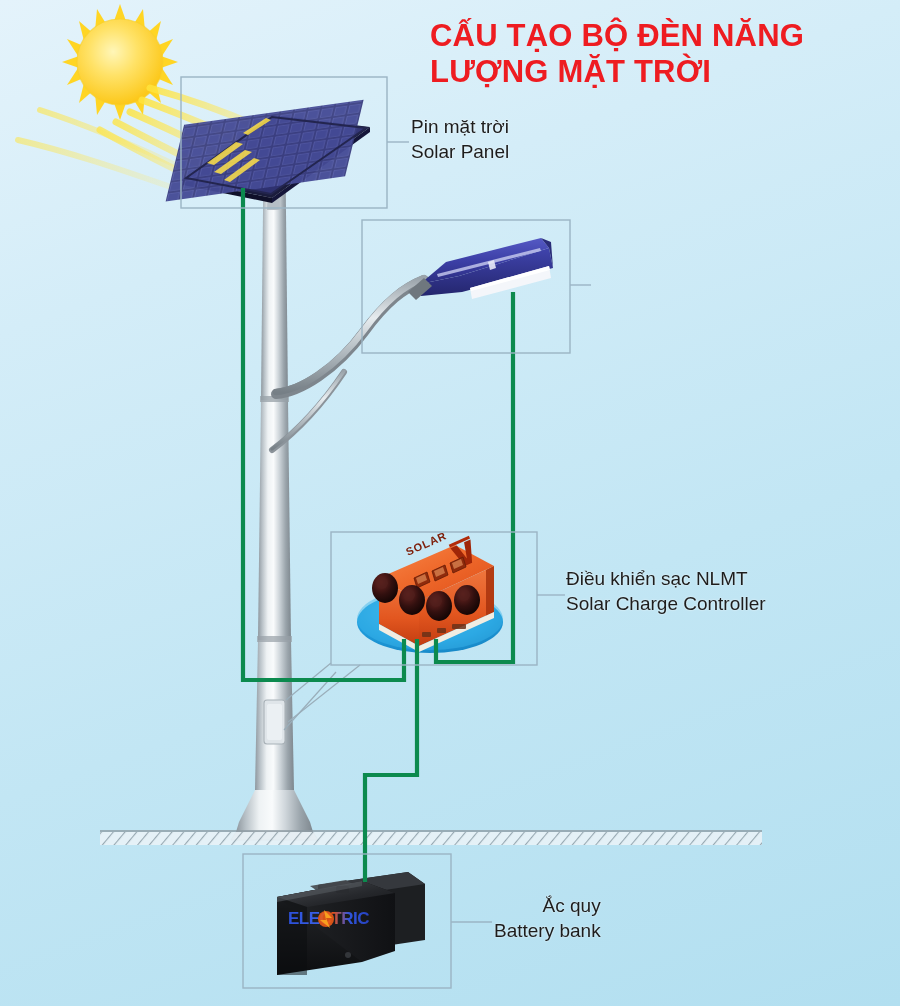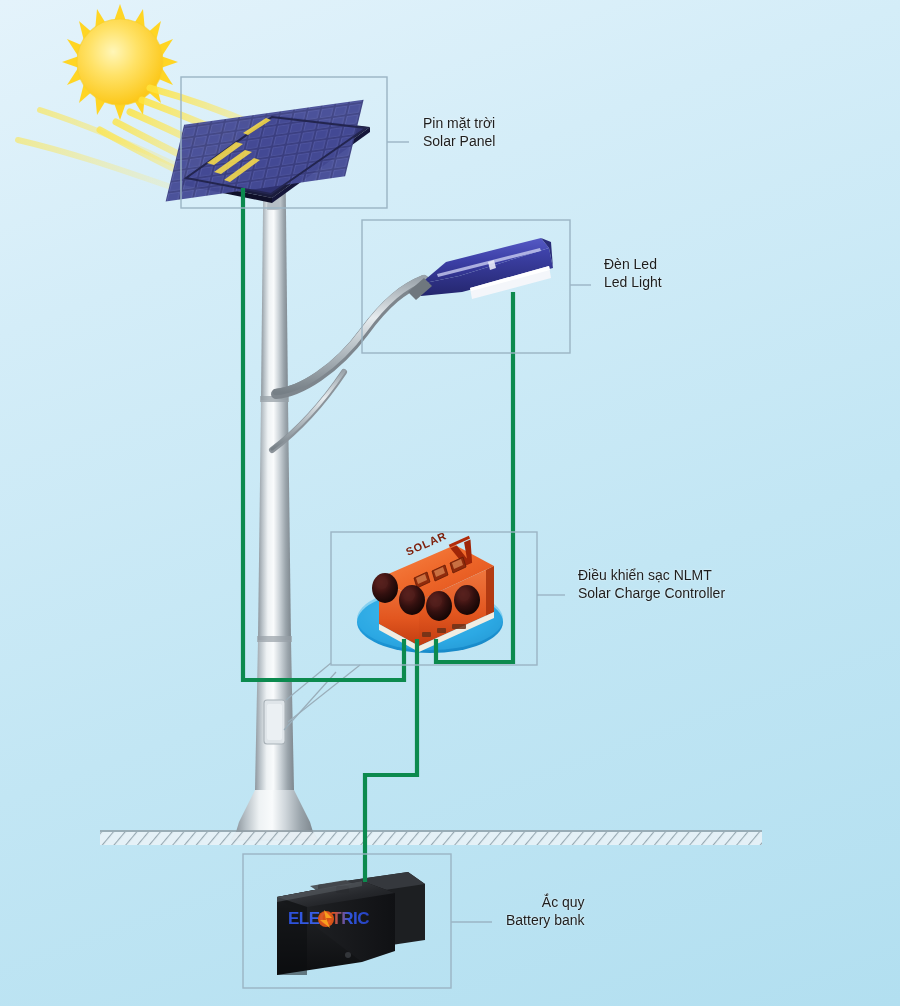--- a/index.html
+++ b/index.html
@@ -31,25 +31,24 @@
     font-weight: bold;
     font-size: 31px;
     line-height: 1.16;
     letter-spacing: 0.2px;
     text-align: left;
     white-space: pre-line;
   }
   .callout-label {
     position: absolute;
     color: #1d1d1d;
-    font-size: 14px;
+    font-size: 19px;
     line-height: 1.32;
     white-space: pre-line;
     text-shadow: 0 0 2px rgba(255,255,255,0.85);
-    margin-left: 12px;
   }
   .lbl-panel  { left: 411px; top: 114px; }
   .lbl-led    { left: 592px; top: 255px; }
   .lbl-ctrl   { left: 566px; top: 566px; }
   .lbl-batt   { left: 494px; top: 893px; text-align: right; }
 </style>
 </head>
 <body>
 
 <div id="stage">
@@ -362,23 +361,23 @@
       <rect x="243" y="854" width="208" height="134"></rect>
     </g>
     <g stroke="#9bb4c4" stroke-width="1.4" fill="none">
       <line x1="387" y1="142" x2="409" y2="142"></line>
       <line x1="570" y1="285" x2="591" y2="285"></line>
       <line x1="537" y1="595" x2="565" y2="595"></line>
       <line x1="451" y1="922" x2="492" y2="922"></line>
     </g>
   </svg>
 
+  <div class="title">CẤU TẠO BỘ ĐÈN NĂNG
+LƯỢNG MẶT TRỜI</div>
 
   <div class="callout-label lbl-panel">Pin mặt trời
 Solar Panel</div>
-  <div class="callout-label lbl-led">Đèn Led
-Led Light</div>
   <div class="callout-label lbl-ctrl">Điều khiển sạc NLMT
 Solar Charge Controller</div>
   <div class="callout-label lbl-batt">Ắc quy
 Battery bank</div>
 
 </div>
 
 </body></html>

